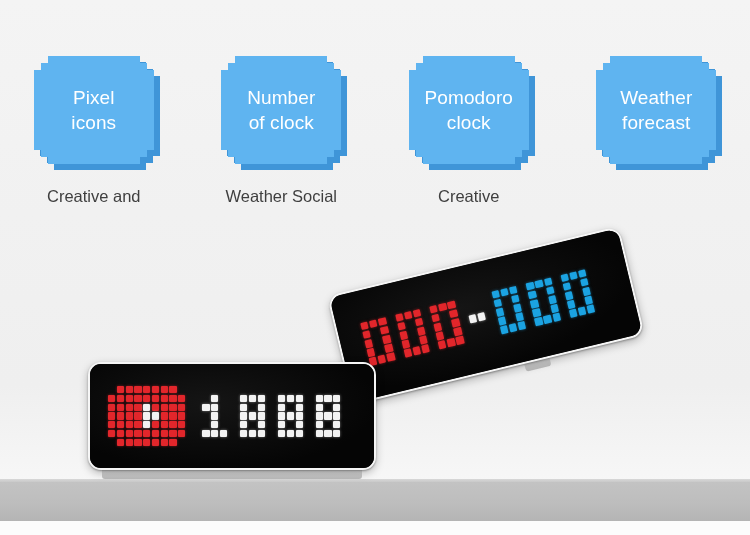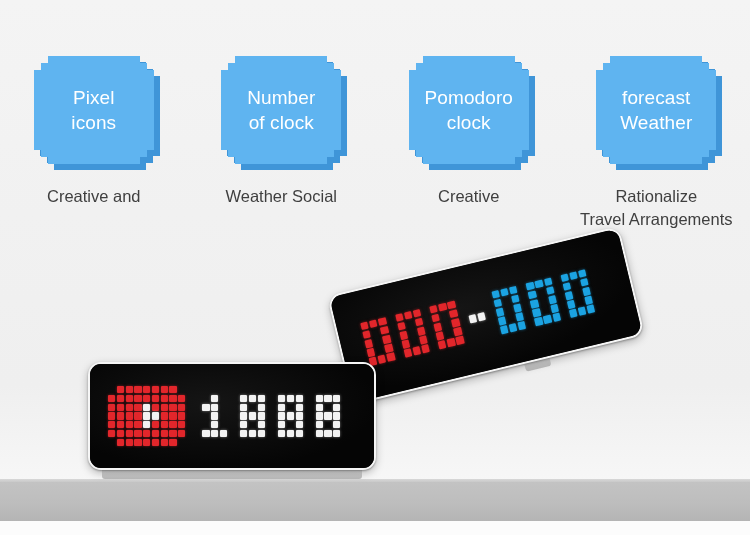--- a/index.html
+++ b/index.html
@@ -60,21 +60,20 @@
     text-align: center;
     z-index: 6;
     white-space: nowrap;
   }
 
   .feature-caption {
     margin-top: 21px;
     color: #3f3f3f;
     font-size: 16.5px;
     line-height: 1.42;
-    text-align: center;
     font-weight: 400;
     white-space: nowrap;
   }
 
   
   .shelf-top {
     position: absolute;
     left: 0; top: 479px;
     width: 750px; height: 3px;
     background: linear-gradient(180deg,#d8d8d8,#c9c9c9);
@@ -237,27 +236,23 @@
           <div class="pix sh" style="left: 13px; top: 100px; width: 106px; height: 7px; z-index: 1;"></div>
           <div class="pix sh" style="left: 6px; top: 20px; width: 120px; height: 80px; z-index: 1;"></div>
           <div class="pix sh" style="left: 13px; top: 13px; width: 106px; height: 7px; z-index: 1;"></div>
           <div class="pix sh" style="left: 20px; top: 6px; width: 92px; height: 7px; z-index: 1;"></div>
         <div class="pix" style="left: 14px; top: 0px; width: 92px; height: 7px; background: rgb(95, 180, 240); z-index: 3;"></div>
           <div class="pix" style="left: 7px; top: 7px; width: 106px; height: 7px; background: rgb(95, 180, 240); z-index: 3;"></div>
           <div class="pix" style="left: 0px; top: 14px; width: 120px; height: 80px; background: rgb(95, 180, 240); z-index: 3;"></div>
           <div class="pix" style="left: 7px; top: 94px; width: 106px; height: 7px; background: rgb(95, 180, 240); z-index: 3;"></div>
           <div class="pix" style="left: 14px; top: 101px; width: 92px; height: 7px; background: rgb(95, 180, 240); z-index: 3;"></div>
           <div class="badge-label">
+          <span>Weather</span>
           <span>forecast</span>
-          <span>Weather</span>
         </div>
-      </div>
-      <div class="feature-caption">
-        <div>Rationalize</div>
-        <div>Travel Arrangements</div>
       </div>
     </div>
 
   </div>
 
   <div class="device" id="dev-rear">
     <div class="foot" style="left:176px; top:110px; width:26px; height:10px;"></div>
     <div class="dev-body">
       <div class="screen"></div>
       <div class="matrix" id="rear-matrix">

